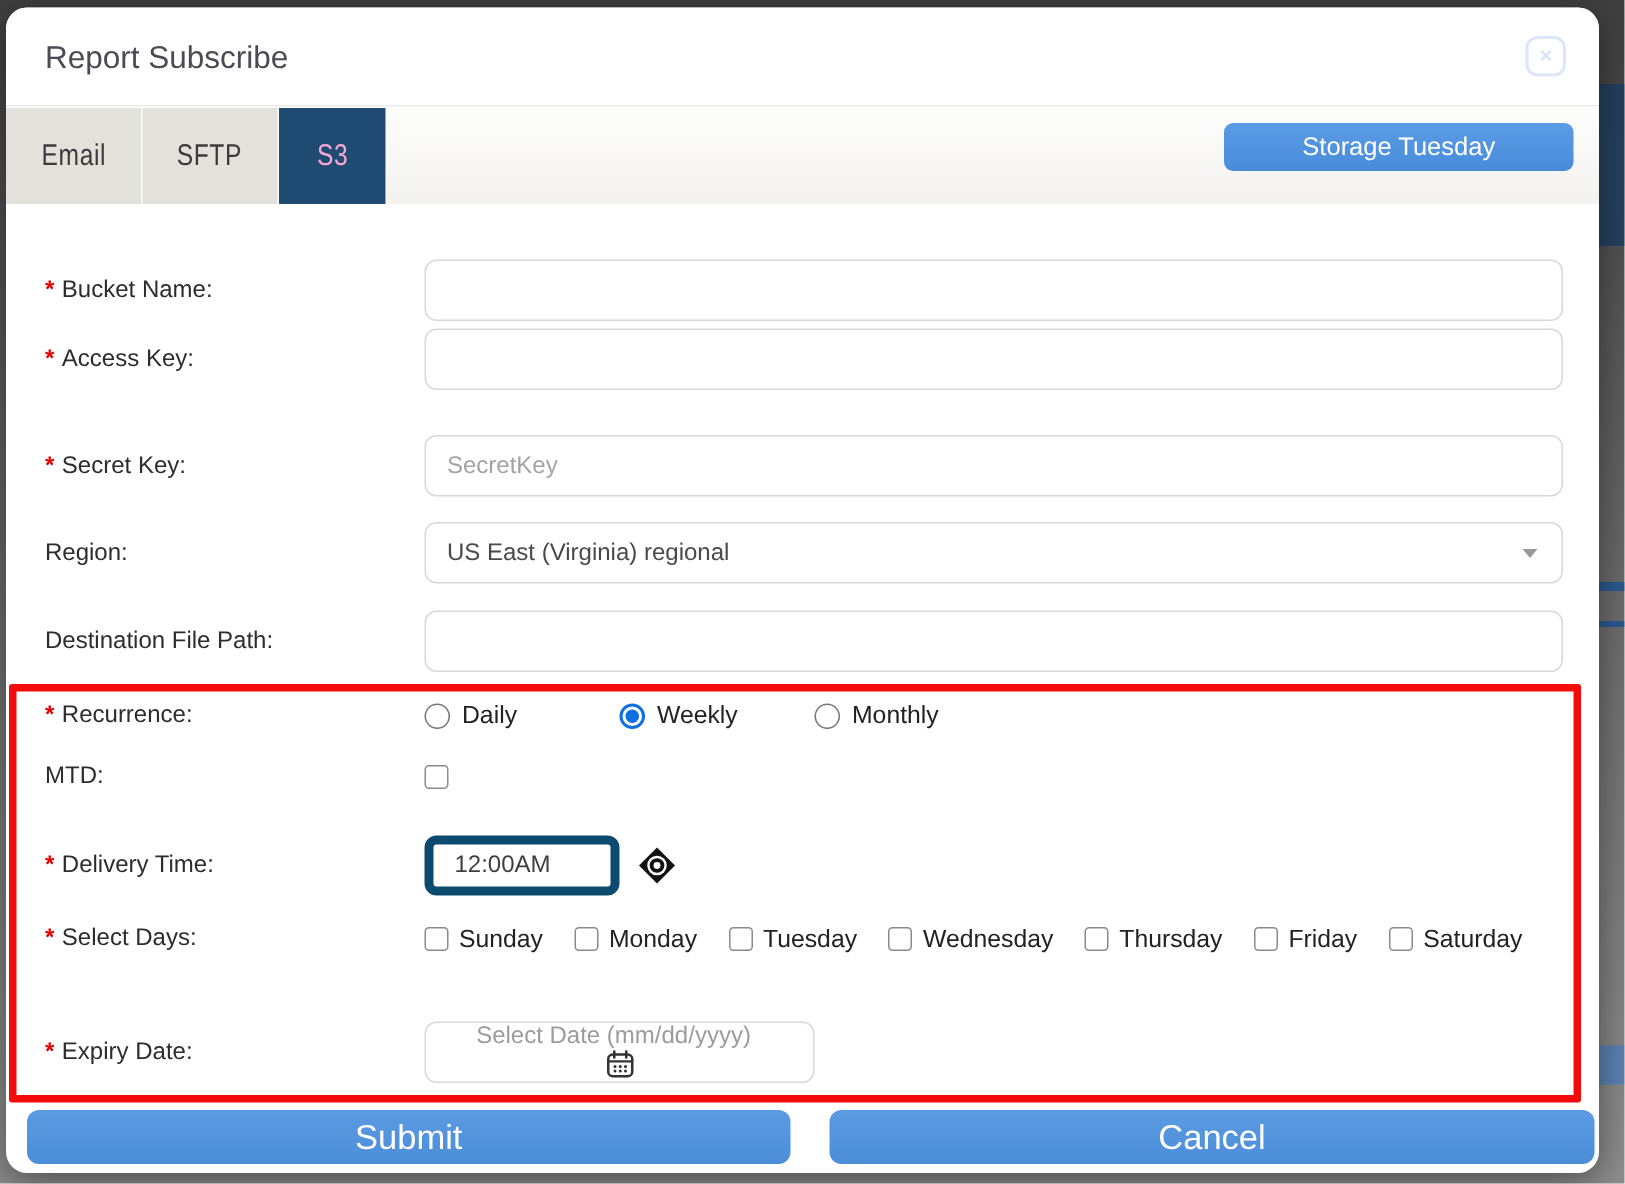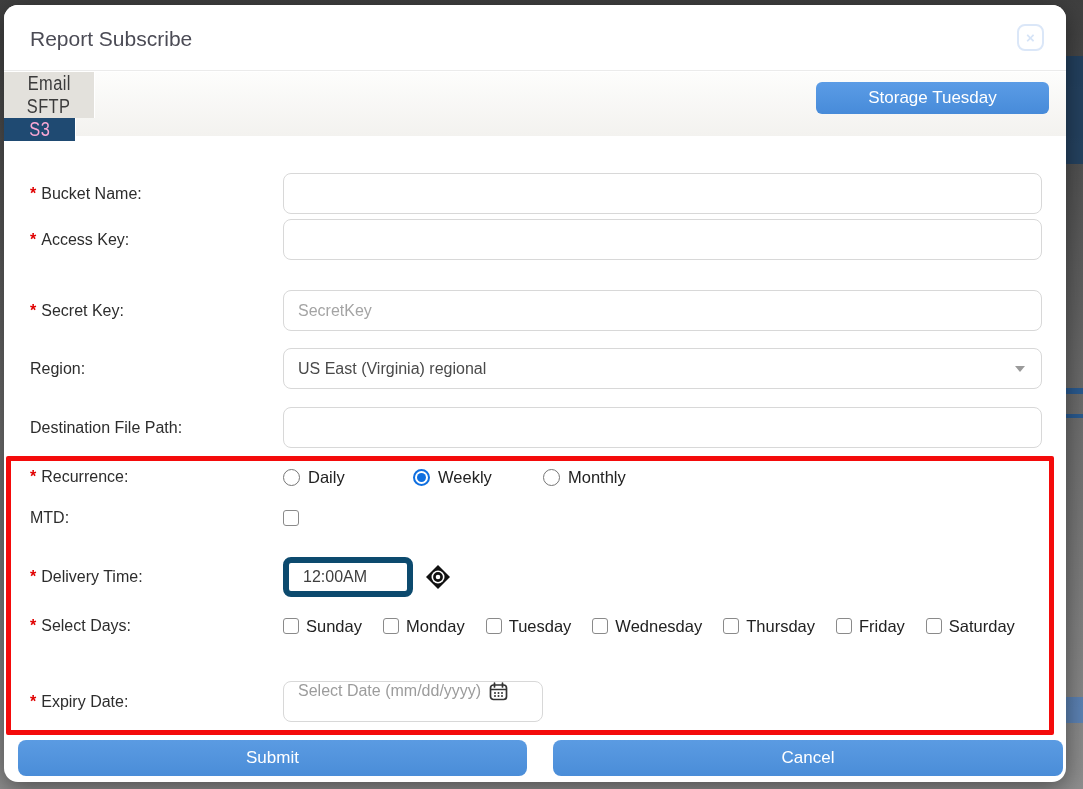--- a/index.html
+++ b/index.html
@@ -27,21 +27,21 @@
     border-bottom:1px solid #ebebeb; background:#fff; }
   .modal-title { position:absolute; left:26px; top:22px; font-size:21px; color:#4b4b55; }
   .close-btn {
     position:absolute; right:22px; top:19px; width:27px; height:27px;
     border:2px solid #dbe7f8; border-radius:8px; color:#d6e4f7;
     display:flex; align-items:center; justify-content:center;
     font-size:15px; font-weight:bold; cursor:pointer; background:#fff;
   }
   
   .tabstrip { position:absolute; left:0; top:67px; width:100%; height:64px;
-    background:linear-gradient(180deg,#fdfdfc 0%,#f3f2ef 100%); display:flex;flex-direction:column; }
+    background:linear-gradient(180deg,#fdfdfc 0%,#f3f2ef 100%); display:flex; }
   .tab {
     width:91px; height:64px; display:flex; align-items:center; justify-content:center;
     background:#e3e1dc; border-right:1px solid #ffffff; cursor:pointer;
     font-size:20px; color:#3b3b3b;
   }
   .tab .tab-label { display:inline-block; transform:scaleX(.82); letter-spacing:.5px; }
   .tab.active { background:#1f4a72; color:#f9a8d4; width:72px; }
   .storage-btn {
     position:absolute; right:17px; top:10px; width:233px; height:32px;
     background:linear-gradient(180deg,#5b9ce6,#478bd9); color:#fff; font-size:17px;
@@ -86,27 +86,27 @@
   .radio-label, .check-label { font-size:16.5px; color:#222; }
   .checkbox { width:16px; height:16px; border:1.5px solid #8a8a8a; border-radius:3px;
     background:#fff; cursor:pointer; flex:0 0 16px; }
   .day-item { display:flex; align-items:center; margin-right:21px; cursor:pointer; }
   .day-item .checkbox { margin-right:7px; }
   .time-input { width:130px; height:40px; border:6px solid #0c4a6e; border-radius:8px;
     font-size:16px; color:#3e3e3e; padding:0 14px; font-family:inherit; outline:none; }
   .time-icon { margin-left:12px; cursor:pointer; display:flex; align-items:center; }
   .date-input {
     width:260px; height:41px; border:1px solid #d8d8d8; border-radius:8px;
-    display:flex; align-items:flex-start; padding:0 14px; cursor:pointer; background:#fff;
+    display:flex; align-items:center; padding:0 14px; cursor:pointer; background:#fff;flex-direction:column;
   }
   .date-placeholder { font-size:16px; color:#9c9c9c; margin-right:8px; }
   
   .footer-btn {
     position:absolute; top:735px; height:36px; border:none; border-radius:8px;
-    background:linear-gradient(180deg,#5b9be2,#4a8dd8); color:#fff; font-size:17px;
+    background:linear-gradient(180deg,#5b9be2,#4a8dd8); color:#fff; font-size:23px;
     cursor:pointer; font-family:inherit;
   }
   .submit-btn { left:14px;  width:509px; }
   .cancel-btn { left:549px; width:510px; }
 </style>
 </head>
 <body>
 
 <div class="edge-strip">
   <div class="edge-band band1"></div>

